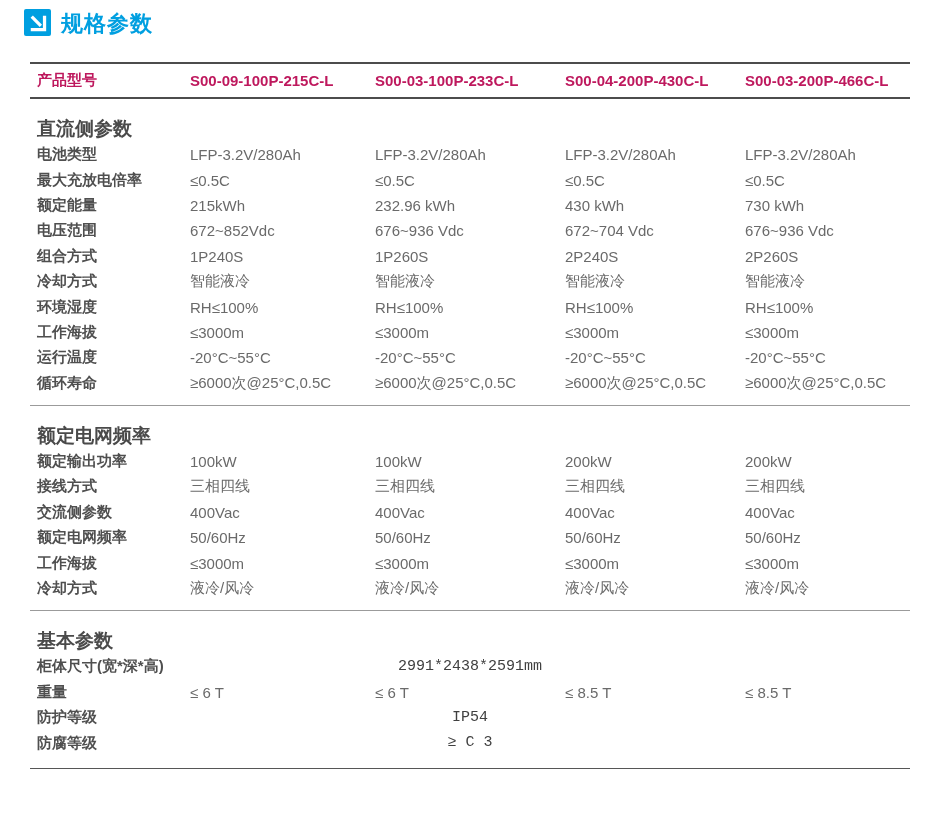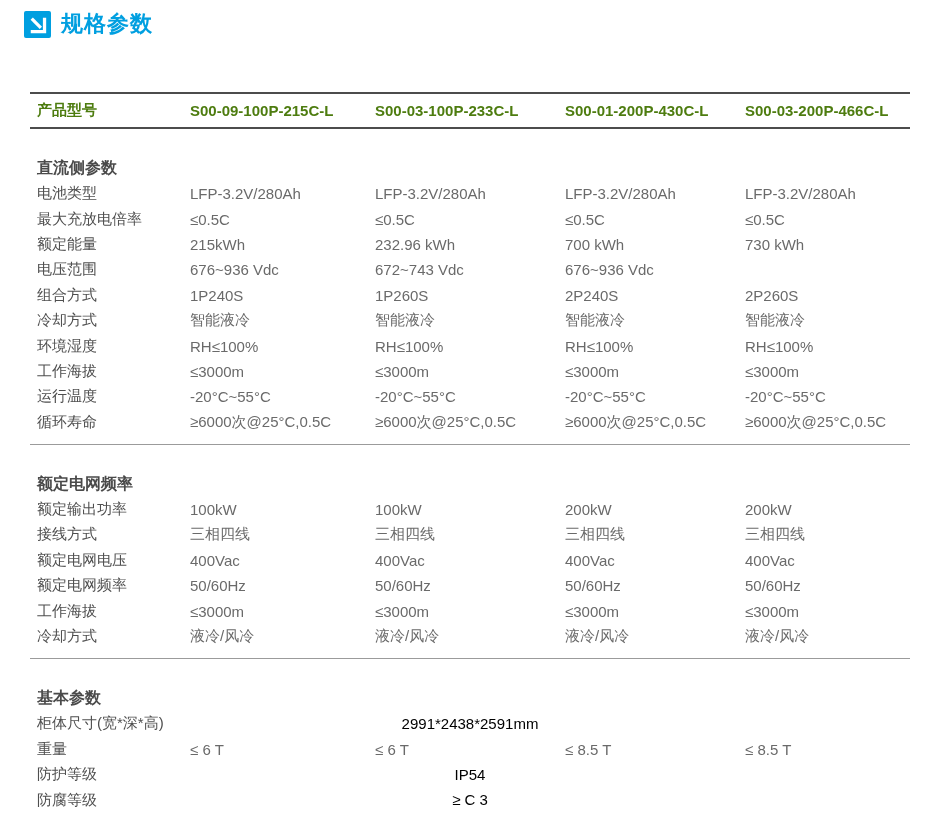--- a/index.html
+++ b/index.html
@@ -6,56 +6,56 @@
   html,body { background:#ffffff; }
   .page {
     position:relative;
     width:930px; height:823px;
     background:#ffffff;
     font-family:"Liberation Sans","DejaVu Sans",sans-serif;
     overflow:hidden;
   }
   .title-bar {
     position:absolute; top:9px; left:24px;
-    display:flex; align-items:center; gap:10px;
+    display:flex; gap:10px;
   }
   .title-icon { width:27px; height:27px; display:block; }
   .page-title {
     font-size:22px; font-weight:700; color:#009FE0;
     letter-spacing:1px;
   }
   .spec-table {
     position:absolute; left:30px; top:62px; width:880px;
     color:#4a4a4a;
   }
   .grid-row {
     display:grid;
     grid-template-columns:160px 185px 190px 180px auto;
     align-items:center;
   }
   .table-header {
     height:37px;
     border-top:2px solid #4c4c4c;
     border-bottom:2px solid #4c4c4c;
-    font-weight:700; font-size:15px; color:#4d7c0f;margin-top:30px;
+    font-weight:700; font-size:15px; color:#be185d;
   }
   .table-header .hcell { padding-left:0; }
   .table-header .hcell.first { padding-left:7px; }
   .section-title {
-    margin-top:25px; height:27px; line-height:27px;
-    font-weight:700; font-size:16px; color:#4a4a4a;
+    margin-top:16px; height:27px; line-height:27px;
+    font-weight:700; font-size:19px; color:#4a4a4a;
     padding-left:7px;
   }
   .row { height:25.4px; font-size:15px; position:relative; }
-  .row-label { padding-left:7px; font-weight:400; color:#4f4f4f; }
+  .row-label { padding-left:7px; font-weight:700; color:#4f4f4f; }
   .cell-value { color:#6a6a6a; font-weight:400; }
   .span-value {
     position:absolute; left:0; right:0; top:0;
     height:25.4px; line-height:25.4px;
-    text-align:center; color:#000000; font-weight:400;
+    text-align:center; color:#404040; font-weight:400;font-family:Liberation Mono, monospace;
   }
   .separator { border-top:1px solid #9b9b9b; margin-top:9px; }
   .table-bottom { border-top:1px solid #565656; margin-top:12px; }
 </style>
 </head>
 <body>
 
 <div class="page">
 
   <div class="title-bar">
@@ -65,21 +65,21 @@
       <path d="M7 21.3 L21.3 21.3 L21.3 7" stroke="#ffffff" stroke-width="3.4" fill="none"></path>
     </svg>
     <div class="page-title">规格参数</div>
   </div>
 
   <div class="spec-table">
     <div class="grid-row table-header">
       <div class="hcell first">产品型号</div>
       <div class="hcell">S00-09-100P-215C-L</div>
       <div class="hcell">S00-03-100P-233C-L</div>
-      <div class="hcell">S00-01-200P-430C-L</div>
+      <div class="hcell">S00-04-200P-430C-L</div>
       <div class="hcell">S00-03-200P-466C-L</div>
     </div>
     <div id="sections">
         <div class="section-title">直流侧参数</div>
         <div class="grid-row row">
           <div class="row-label">电池类型</div>
           <div class="cell-value">LFP-3.2V/280Ah</div>
           <div class="cell-value">LFP-3.2V/280Ah</div>
           <div class="cell-value">LFP-3.2V/280Ah</div>
           <div class="cell-value">LFP-3.2V/280Ah</div>
@@ -88,27 +88,28 @@
           <div class="row-label">最大充放电倍率</div>
           <div class="cell-value">≤0.5C</div>
           <div class="cell-value">≤0.5C</div>
           <div class="cell-value">≤0.5C</div>
           <div class="cell-value">≤0.5C</div>
         </div>
         <div class="grid-row row">
           <div class="row-label">额定能量</div>
           <div class="cell-value">215kWh</div>
           <div class="cell-value">232.96 kWh</div>
-          <div class="cell-value">700 kWh</div>
+          <div class="cell-value">430 kWh</div>
           <div class="cell-value">730 kWh</div>
         </div>
         <div class="grid-row row">
           <div class="row-label">电压范围</div>
+          <div class="cell-value">672~852Vdc</div>
           <div class="cell-value">676~936 Vdc</div>
-          <div class="cell-value">672~743 Vdc</div>
+          <div class="cell-value">672~704 Vdc</div>
           <div class="cell-value">676~936 Vdc</div>
         </div>
         <div class="grid-row row">
           <div class="row-label">组合方式</div>
           <div class="cell-value">1P240S</div>
           <div class="cell-value">1P260S</div>
           <div class="cell-value">2P240S</div>
           <div class="cell-value">2P260S</div>
         </div>
         <div class="grid-row row">
@@ -156,21 +157,21 @@
           <div class="cell-value">200kW</div>
         </div>
         <div class="grid-row row">
           <div class="row-label">接线方式</div>
           <div class="cell-value">三相四线</div>
           <div class="cell-value">三相四线</div>
           <div class="cell-value">三相四线</div>
           <div class="cell-value">三相四线</div>
         </div>
         <div class="grid-row row">
-          <div class="row-label">额定电网电压</div>
+          <div class="row-label">交流侧参数</div>
           <div class="cell-value">400Vac</div>
           <div class="cell-value">400Vac</div>
           <div class="cell-value">400Vac</div>
           <div class="cell-value">400Vac</div>
         </div>
         <div class="grid-row row">
           <div class="row-label">额定电网频率</div>
           <div class="cell-value">50/60Hz</div>
           <div class="cell-value">50/60Hz</div>
           <div class="cell-value">50/60Hz</div>

